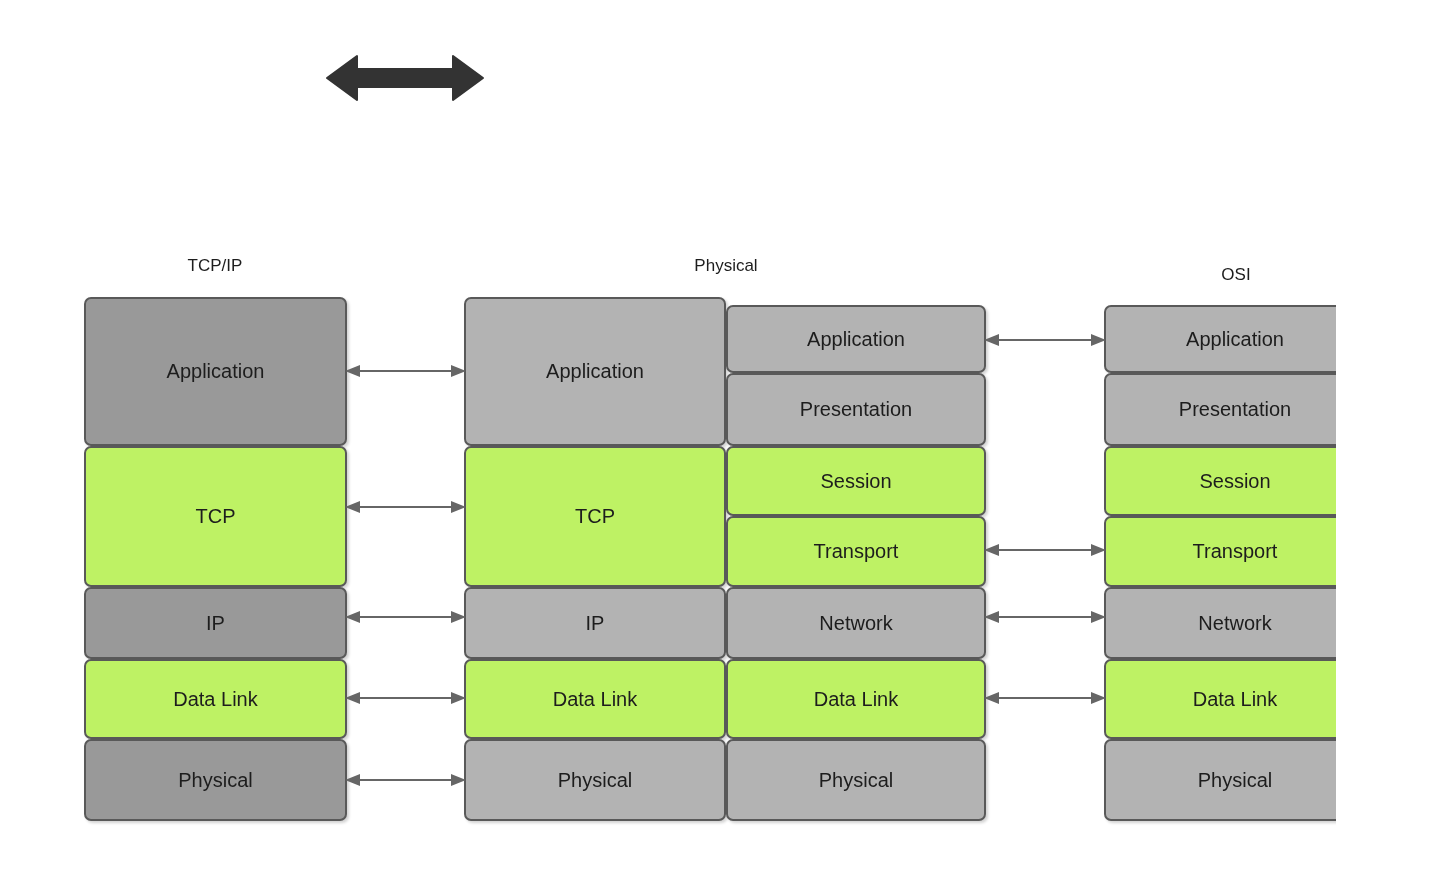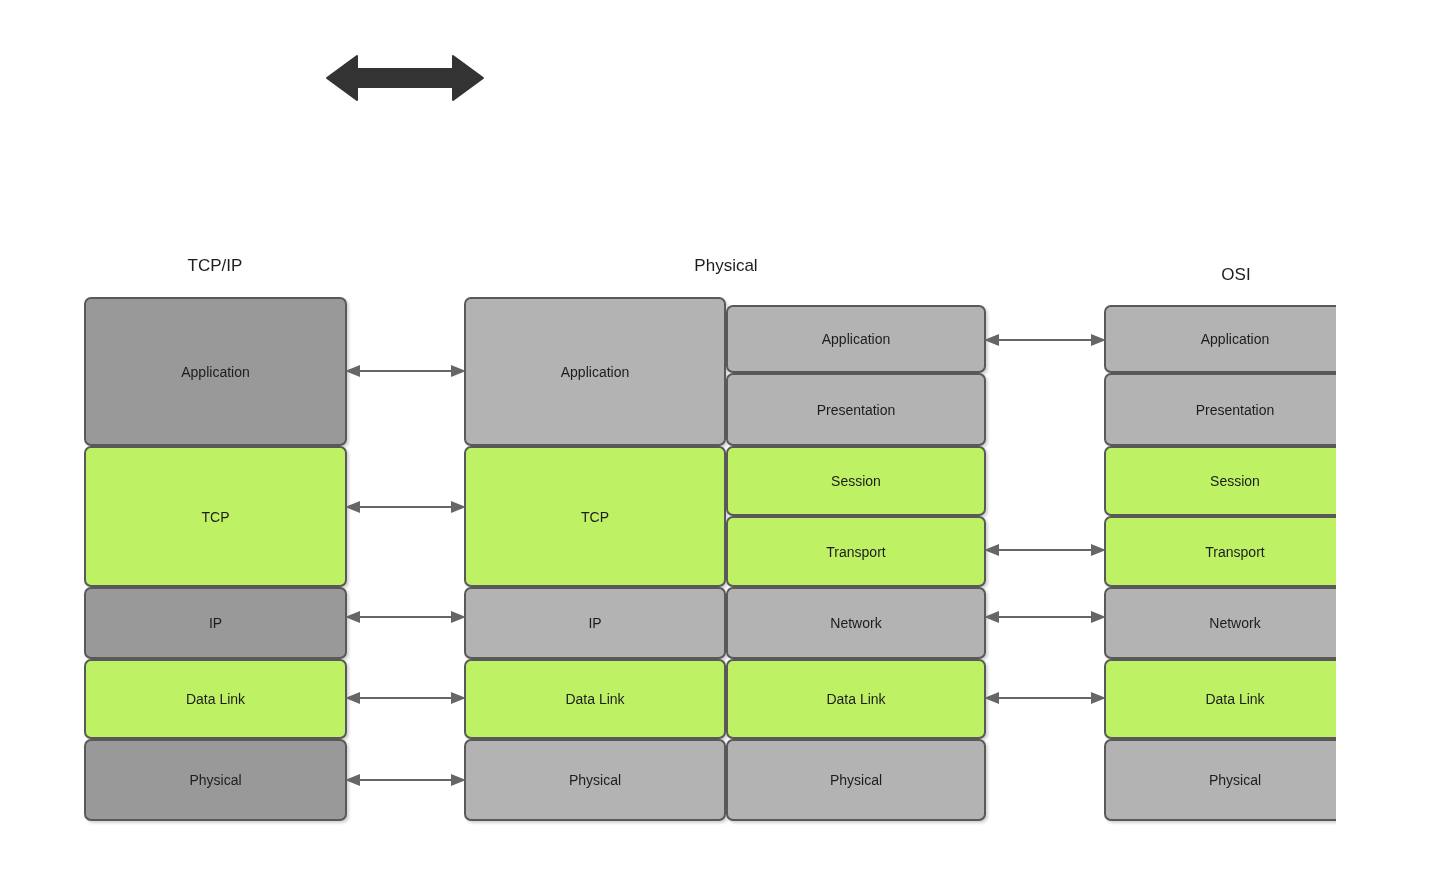--- a/index.html
+++ b/index.html
@@ -28,21 +28,21 @@
 
   
   .layer {
     position: absolute;
     box-sizing: border-box;
     border: 2px solid #595959;
     border-radius: 7px;
     display: flex;
     align-items: center;
     justify-content: center;
-    font-size: 14px;
+    font-size: 20px;
     color: #1d1d1d;
     text-align: center;
     box-shadow: 2px 2px 3px rgba(0,0,0,0.18);
   }
   .fill-dark  { background: #999999; }
   .fill-mid   { background: #b3b3b3; }
   .fill-white { background: #bef264; }
 
   
   .connector {

